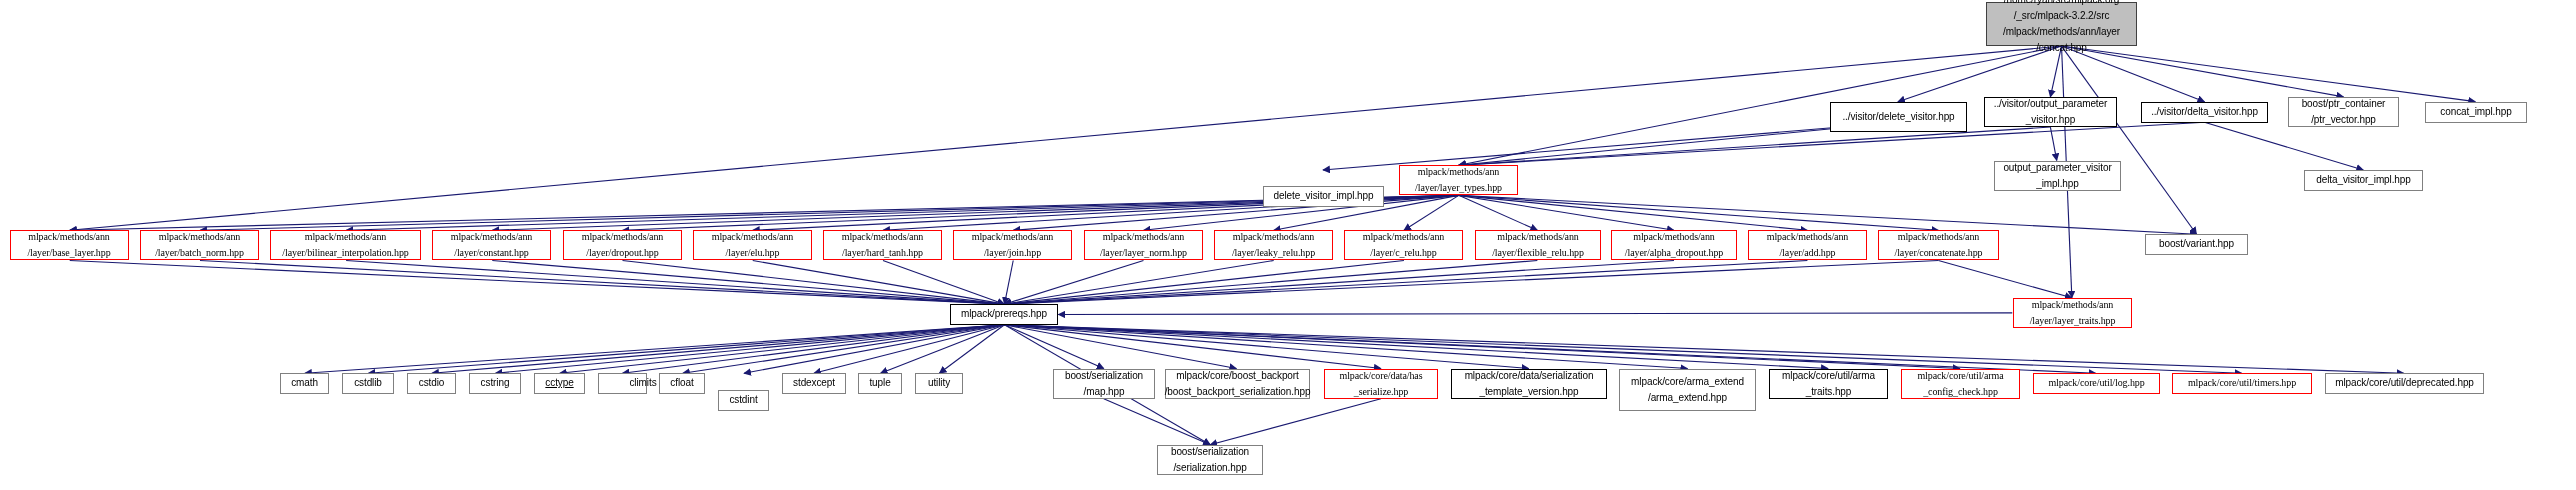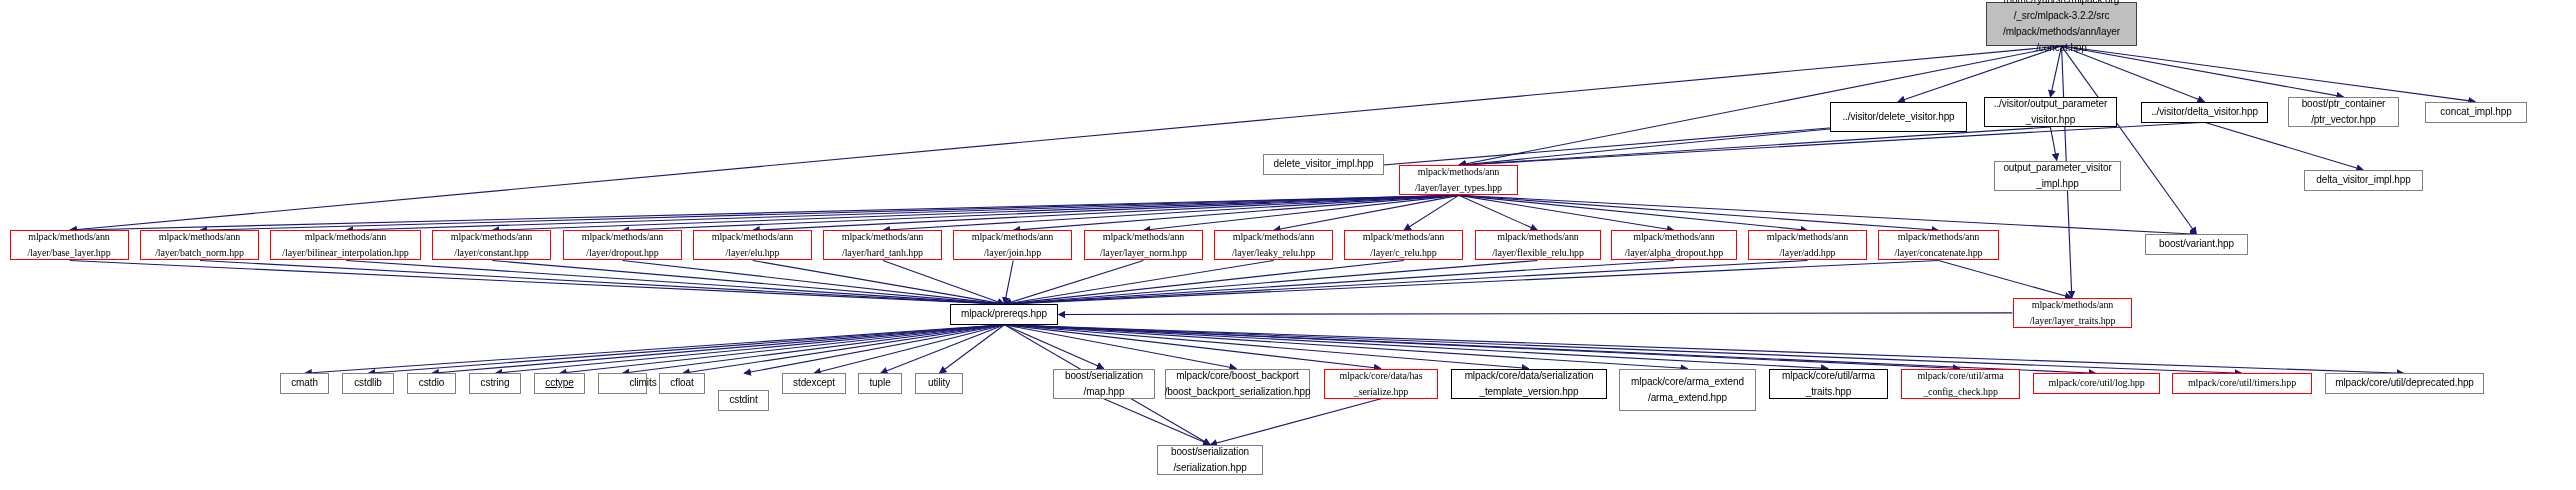--- a/index.html
+++ b/index.html
@@ -142,21 +142,21 @@
 /_src/mlpack-3.2.2/src
 /mlpack/methods/ann/layer
 /concat.hpp</div>
       <div class="node black" style="left: 1830px; top: 102px; width: 137px; height: 30px;">../visitor/delete_visitor.hpp</div>
       <div class="node black" style="left: 1984px; top: 97px; width: 133px; height: 30px;">../visitor/output_parameter
 _visitor.hpp</div>
       <div class="node black" style="left: 2141px; top: 102px; width: 127px; height: 20.7px;">../visitor/delta_visitor.hpp</div>
       <div class="node " style="left: 2288px; top: 97px; width: 111px; height: 30px;">boost/ptr_container
 /ptr_vector.hpp</div>
       <div class="node " style="left: 2425px; top: 102px; width: 102px; height: 20.7px;">concat_impl.hpp</div>
-      <div class="node " style="left: 1263px; top: 154px; width: 121px; height: 20.7px; text-align: center;">delete_visitor_impl.hpp</div>
+      <div class="node " style="left: 1263px; top: 186px; width: 121px; height: 20.7px; text-align: center;">delete_visitor_impl.hpp</div>
       <div class="node red" style="left: 1399px; top: 165px; width: 119px; height: 30px;">mlpack/methods/ann
 /layer/layer_types.hpp</div>
       <div class="node " style="left: 1994px; top: 161px; width: 127px; height: 30px;">output_parameter_visitor
 _impl.hpp</div>
       <div class="node " style="left: 2304px; top: 170px; width: 119px; height: 20.7px;">delta_visitor_impl.hpp</div>
       <div class="node " style="left: 2145px; top: 234px; width: 103px; height: 20.7px;">boost/variant.hpp</div>
       <div class="node red" style="left: 9.5px; top: 230px; width: 119px; height: 30px;">mlpack/methods/ann
 /layer/base_layer.hpp</div>
       <div class="node red" style="left: 140px; top: 230px; width: 119px; height: 30px;">mlpack/methods/ann
 /layer/batch_norm.hpp</div>

